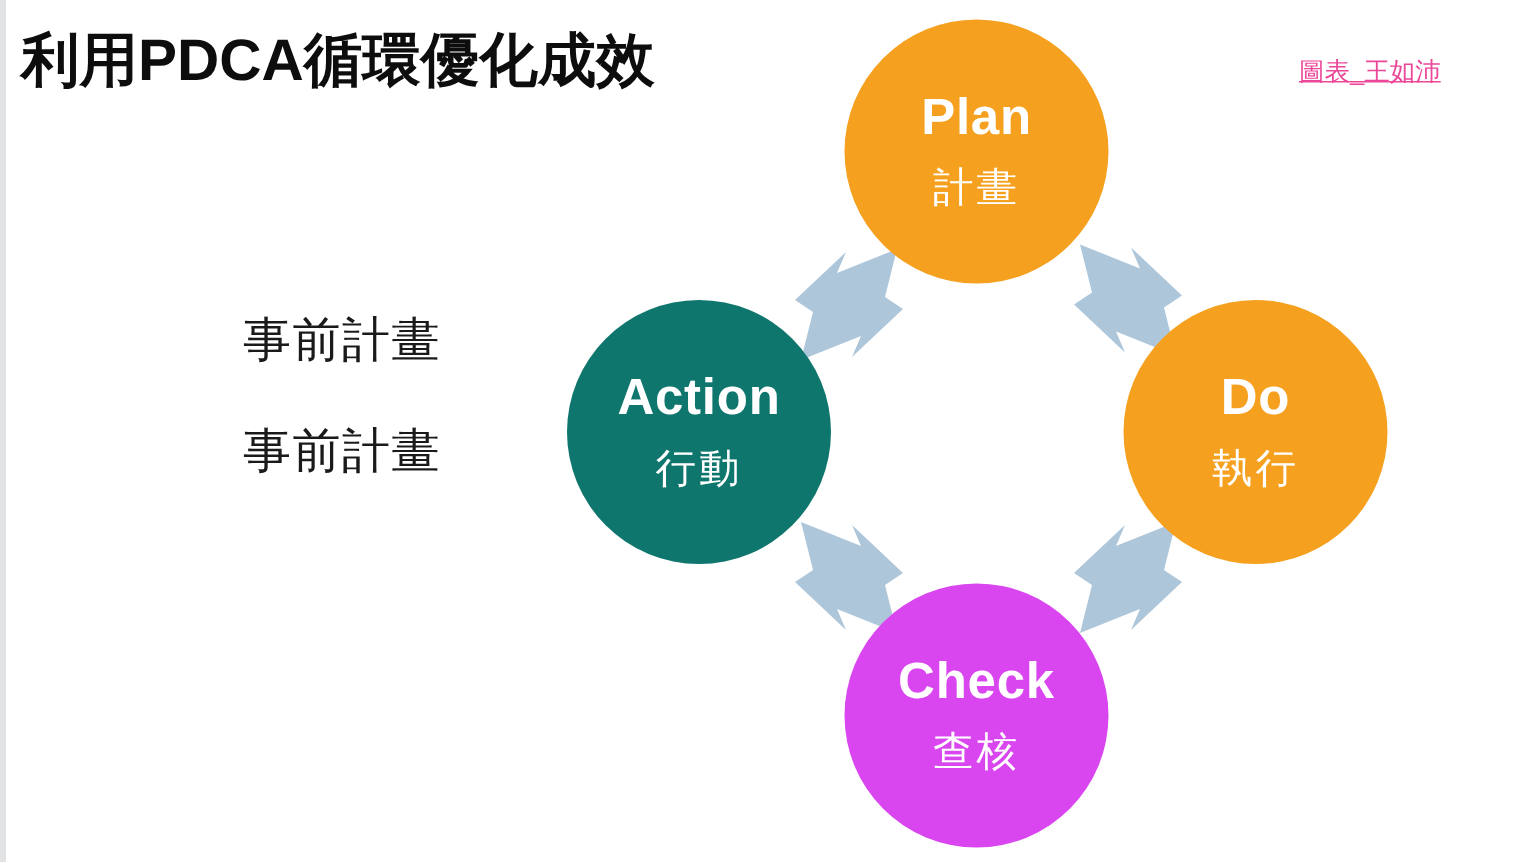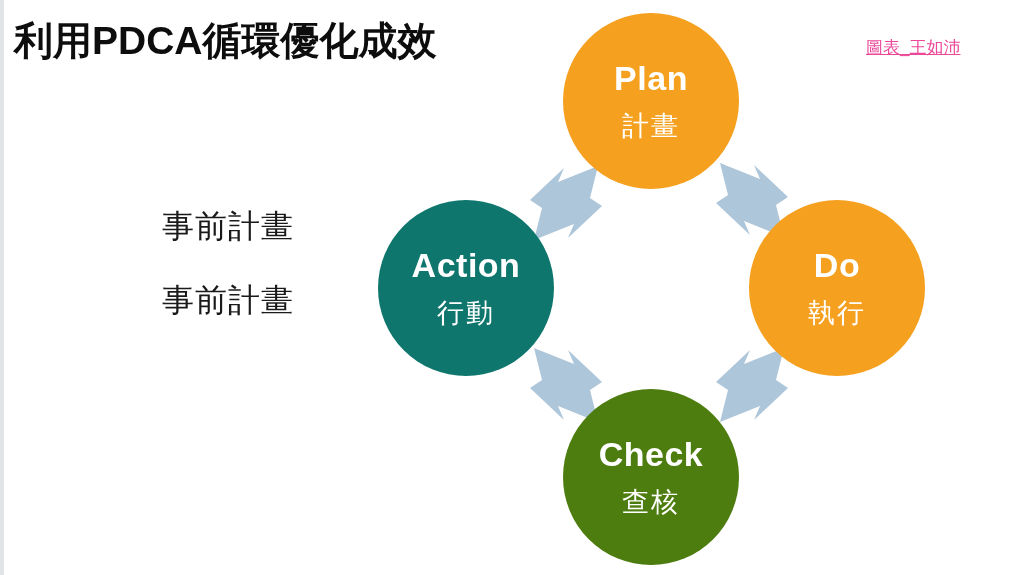--- a/index.html
+++ b/index.html
@@ -151,21 +151,21 @@
     <div id="node-plan" class="node-circle" style="background:#F5A01E;">
       <div class="node-en">Plan</div>
       <div class="node-zh">計畫</div>
     </div>
 
     <div id="node-do" class="node-circle" style="background:#F5A01E;">
       <div class="node-en">Do</div>
       <div class="node-zh">執行</div>
     </div>
 
-    <div id="node-check" class="node-circle" style="background:#4d7c0f;">
+    <div id="node-check" class="node-circle" style="background:#d946ef;">
       <div class="node-en">Check</div>
       <div class="node-zh">查核</div>
     </div>
 
     <div id="node-action" class="node-circle" style="background:#0f766e;">
       <div class="node-en">Action</div>
       <div class="node-zh">行動</div>
     </div>
 
   </div>

